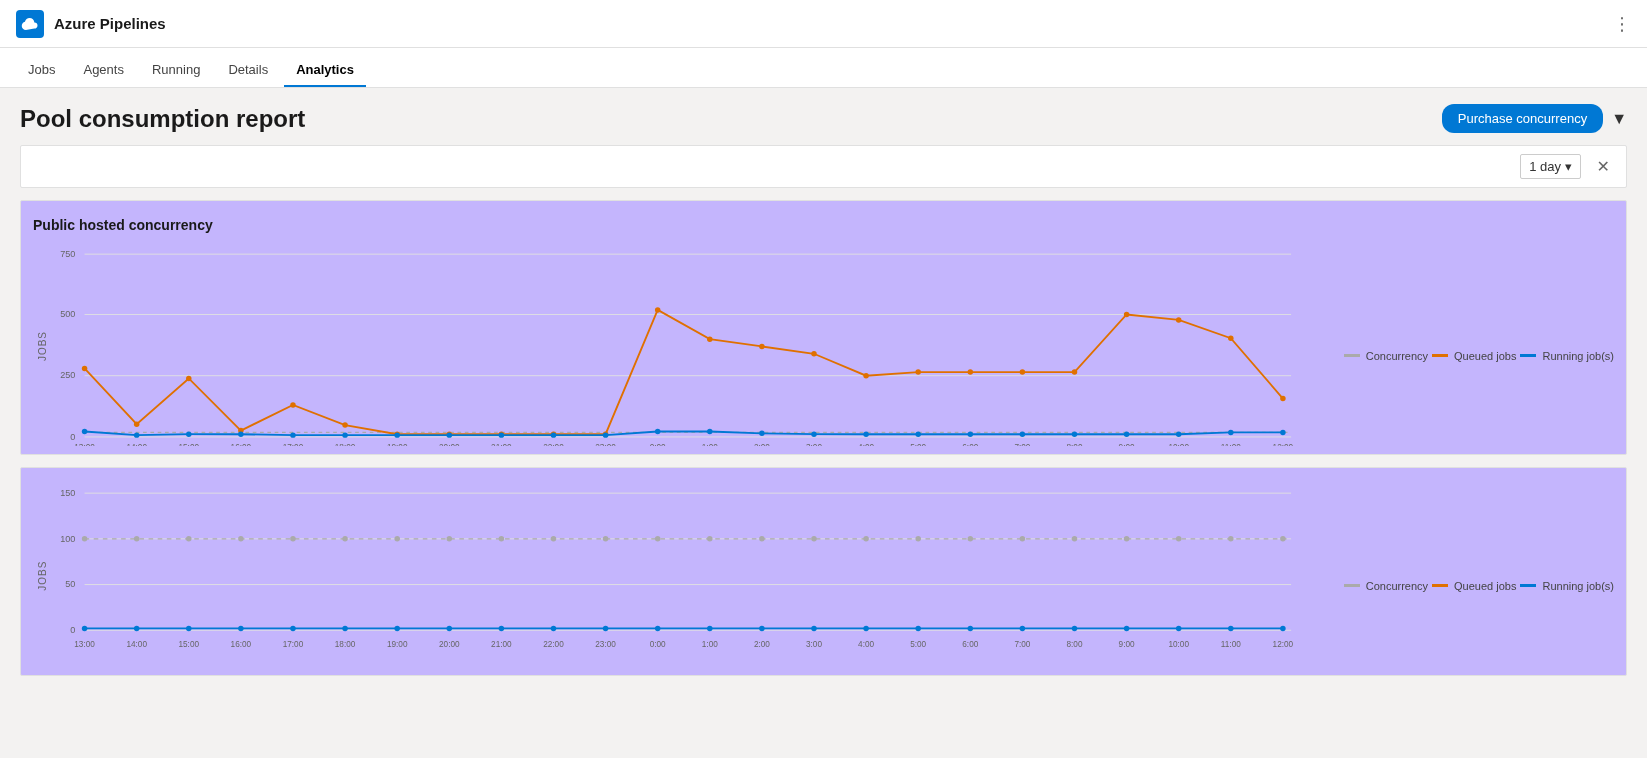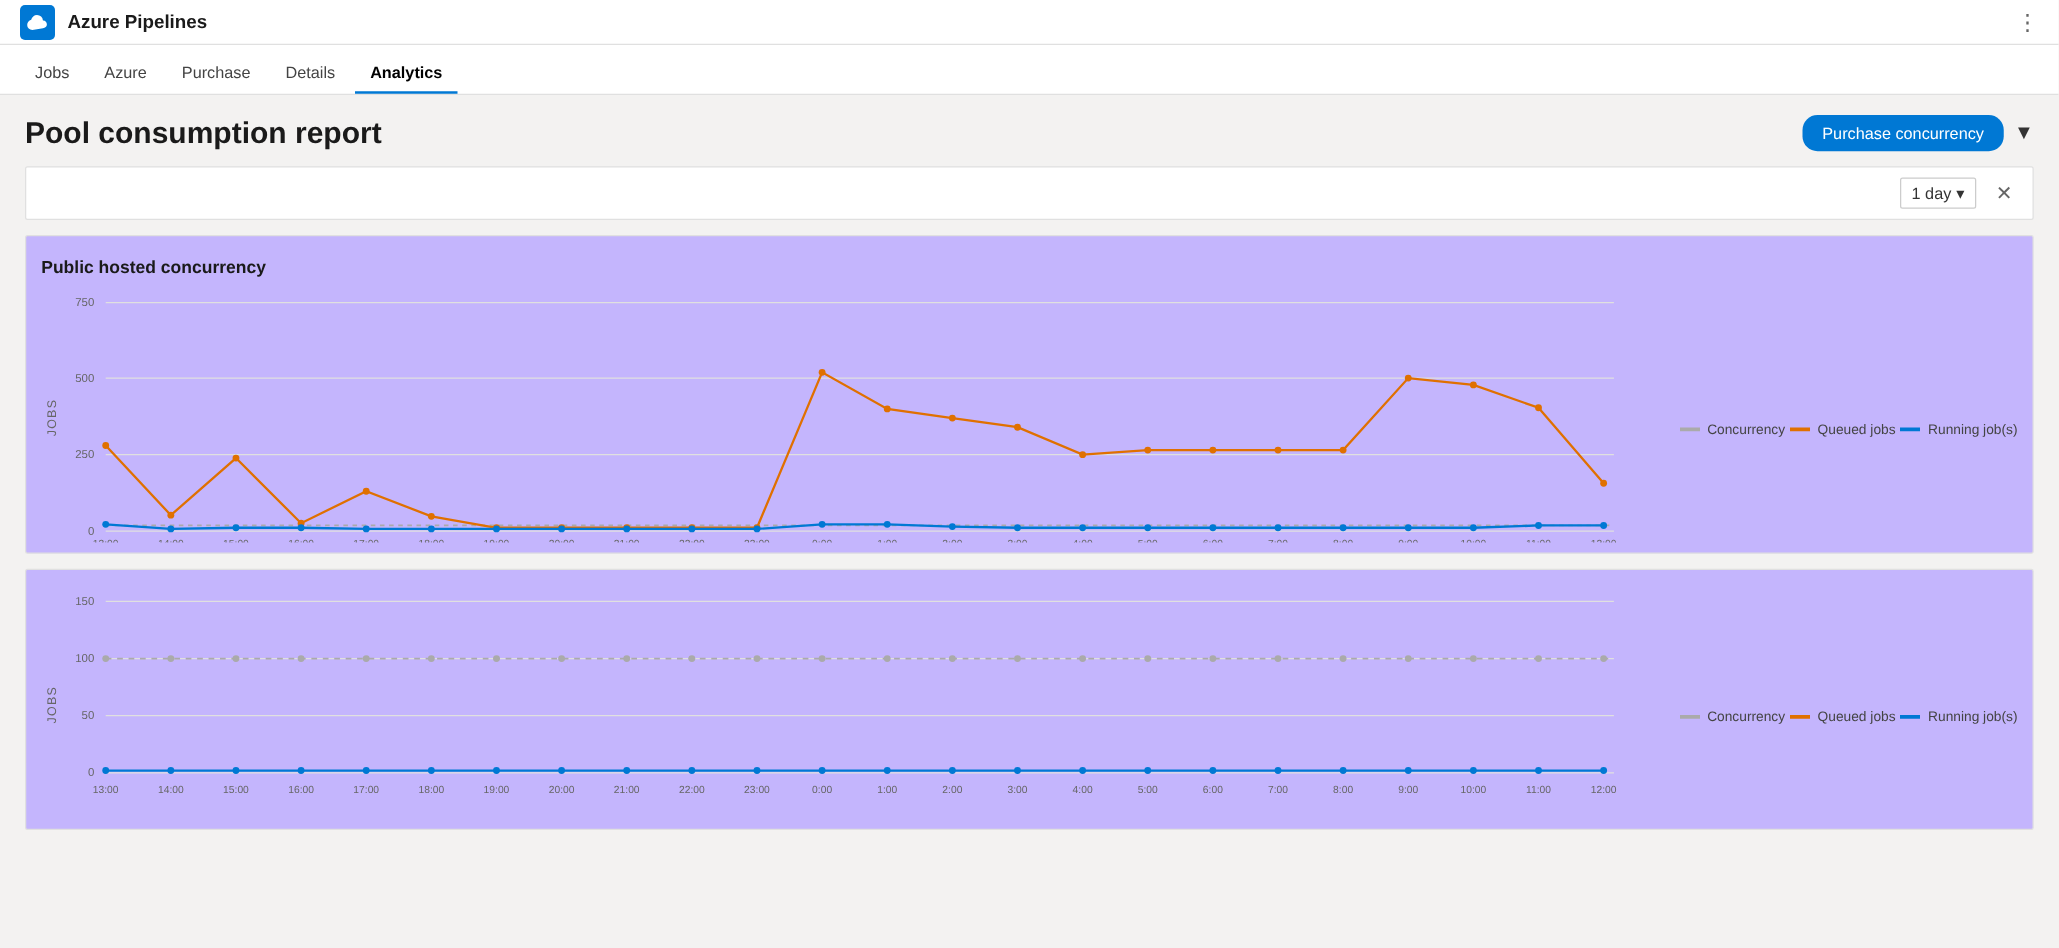--- a/index.html
+++ b/index.html
@@ -1,18 +1,18 @@
 <!DOCTYPE html>
 <html><head>
   <meta charset="utf-8">
   <style>
     * { box-sizing: border-box; margin: 0; padding: 0; }
     body { font-family: -apple-system, BlinkMacSystemFont, 'Segoe UI', sans-serif; font-size: 13px; background: #f3f2f1; color: #333; }
 
-    .header { background: #fff; border-bottom: 1px solid #e0e0e0; padding: 0 16px; display: flex; align-items: center; height: 36px; }
+    .header { background: #fff; border-bottom: 1px solid #e0e0e0; padding: 0 16px; display: flex; align-items: center; height: 48px; }
     .header-icon { width: 28px; height: 28px; background: #0078d4; border-radius: 4px; display: flex; align-items: center; justify-content: center; margin-right: 10px; flex-shrink: 0; }
     .header-icon svg { fill: white; }
     .header-title { font-size: 15px; font-weight: 600; color: #1a1a1a; }
     .header-menu-icon { margin-left: auto; color: #666; font-size: 18px; cursor: pointer; }
 
     .nav { background: #fff; border-bottom: 1px solid #e0e0e0; padding: 0 16px; display: flex; align-items: flex-end; height: 40px; gap: 4px; }
     .nav-item { padding: 8px 12px; font-size: 13px; color: #444; cursor: pointer; border-bottom: 2px solid transparent; white-space: nowrap; }
     .nav-item.active { font-weight: 600; color: #000; border-bottom: 2px solid #0078d4; }
 
     .content { padding: 16px 20px; background: #f3f2f1; min-height: calc(758px - 88px); }
@@ -50,22 +50,22 @@
     <svg width="18" height="18" viewBox="0 0 24 24">
       <path d="M6.5 20Q4.22 20 2.61 18.43 1 16.85 1 14.58q0-1.95 1.17-3.48 1.18-1.53 3.08-1.95.51-2.18 2.2-3.66Q9.14 4 11.5 4q2.55 0 4.35 1.73 1.8 1.72 1.95 4.22.06 0 .13-.01.06 0 .12-.01 1.75 0 2.88 1.15Q22 12.23 22 14q0 1.73-1.22 2.86-1.21 1.14-2.91 1.14z"></path>
     </svg>
   </div>
   <span class="header-title">Azure Pipelines</span>
   <div class="header-menu-icon">⋮</div>
 </div>
 
 <nav class="nav">
   <div class="nav-item">Jobs</div>
-  <div class="nav-item">Azure</div>
-  <div class="nav-item">Purchase</div>
+  <div class="nav-item">Agents</div>
+  <div class="nav-item">Running</div>
   <div class="nav-item">Details</div>
   <div class="nav-item active">Analytics</div>
 </nav>
 
 <div class="content">
 
   <div class="page-header">
     <span class="page-title">Pool consumption report</span>
     <div class="header-actions">
       <button class="btn-primary">Purchase concurrency</button>

